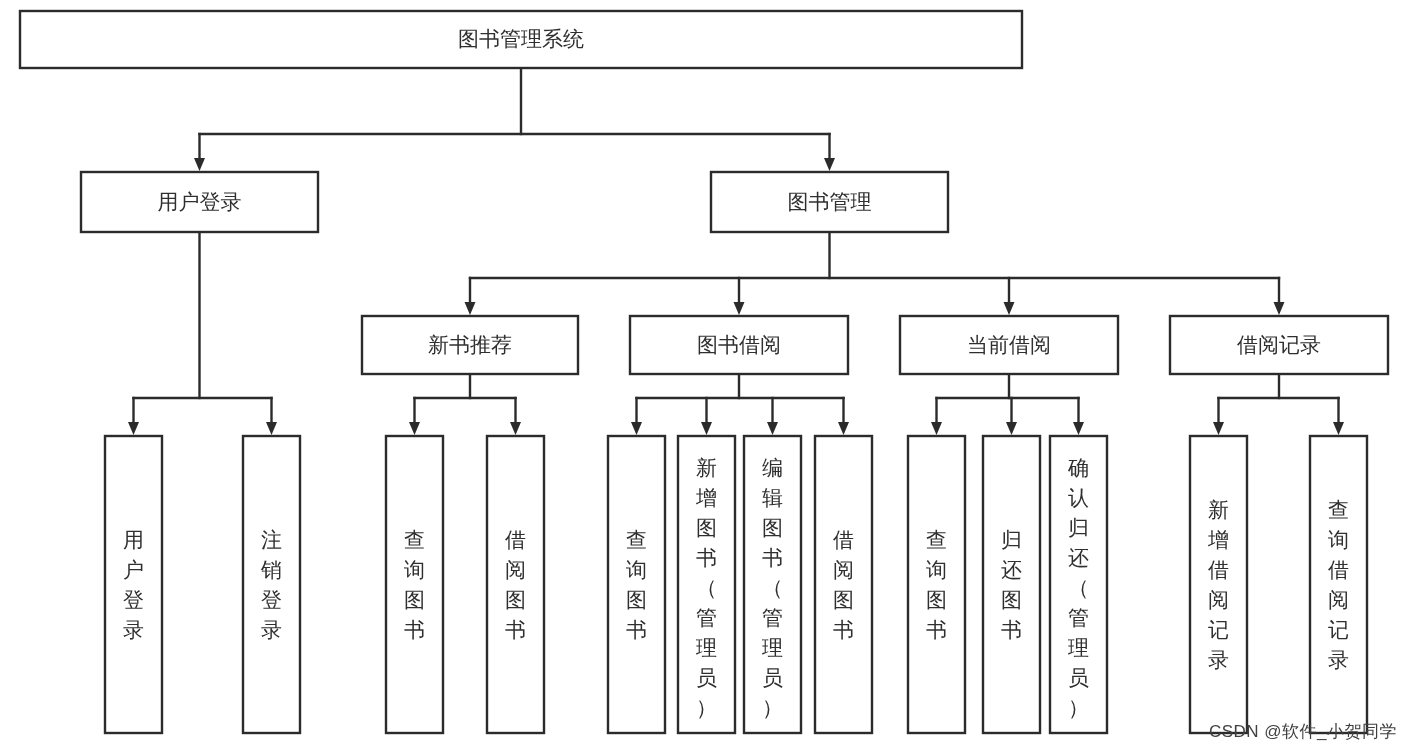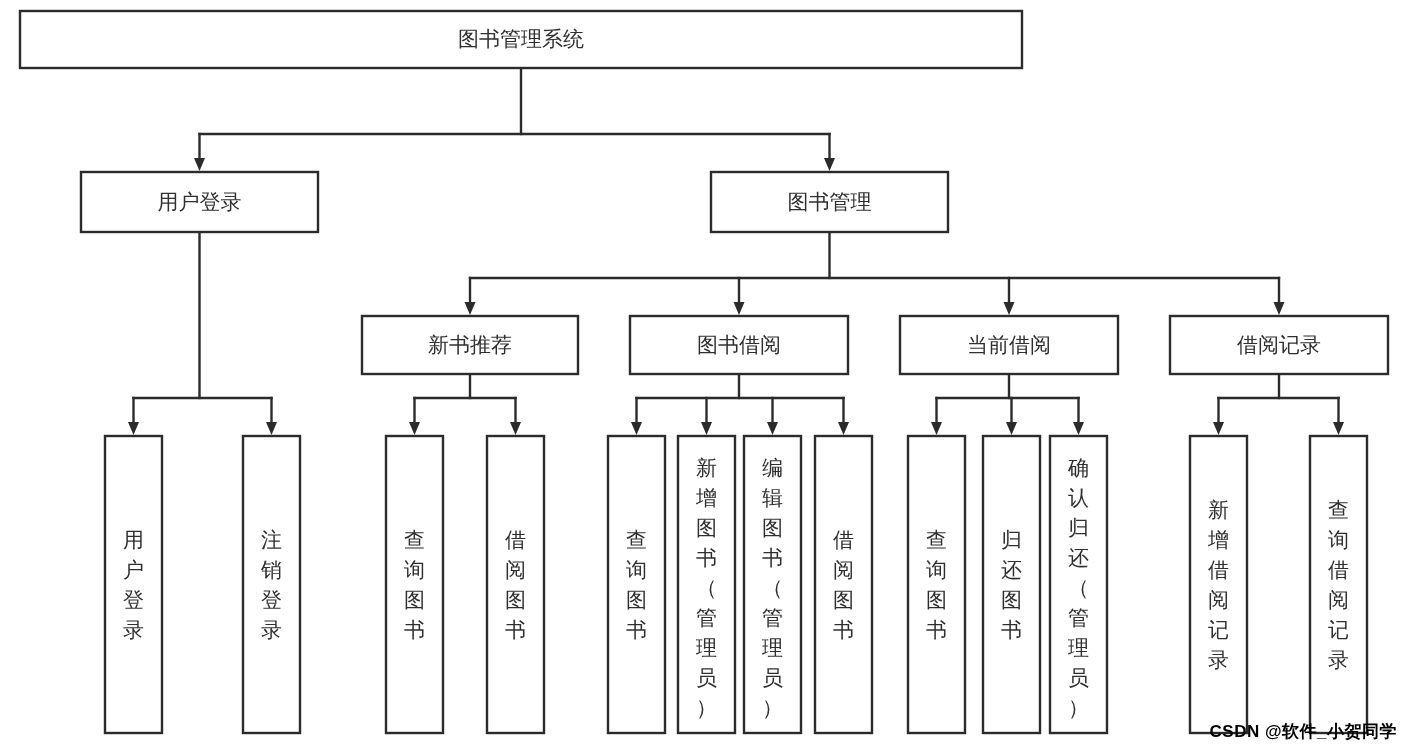--- a/index.html
+++ b/index.html
@@ -55,24 +55,23 @@
     fill: #2f2f2f;
     font-size: 21px;
     text-anchor: middle;
   }
   .watermark-text {
     position: absolute;
     right: 8px;
     bottom: 4px;
     font-family: "Liberation Sans", "DejaVu Sans", sans-serif;
     font-size: 17px;
-    color: #000000;
+    color: #404040;
     white-space: nowrap;
     letter-spacing: 0.5px;
-    font-weight: bold;
   }
 </style>
 </head>
 <body>
 
 <div id="diagram-root">
   <svg id="tree-svg" viewBox="0 0 1405 747">
     <g id="edges-layer">
         <path class="connector" d="M 521 68 L 521 134"></path>
         <path class="connector" d="M 199.5 134 L 829.5 134"></path>

